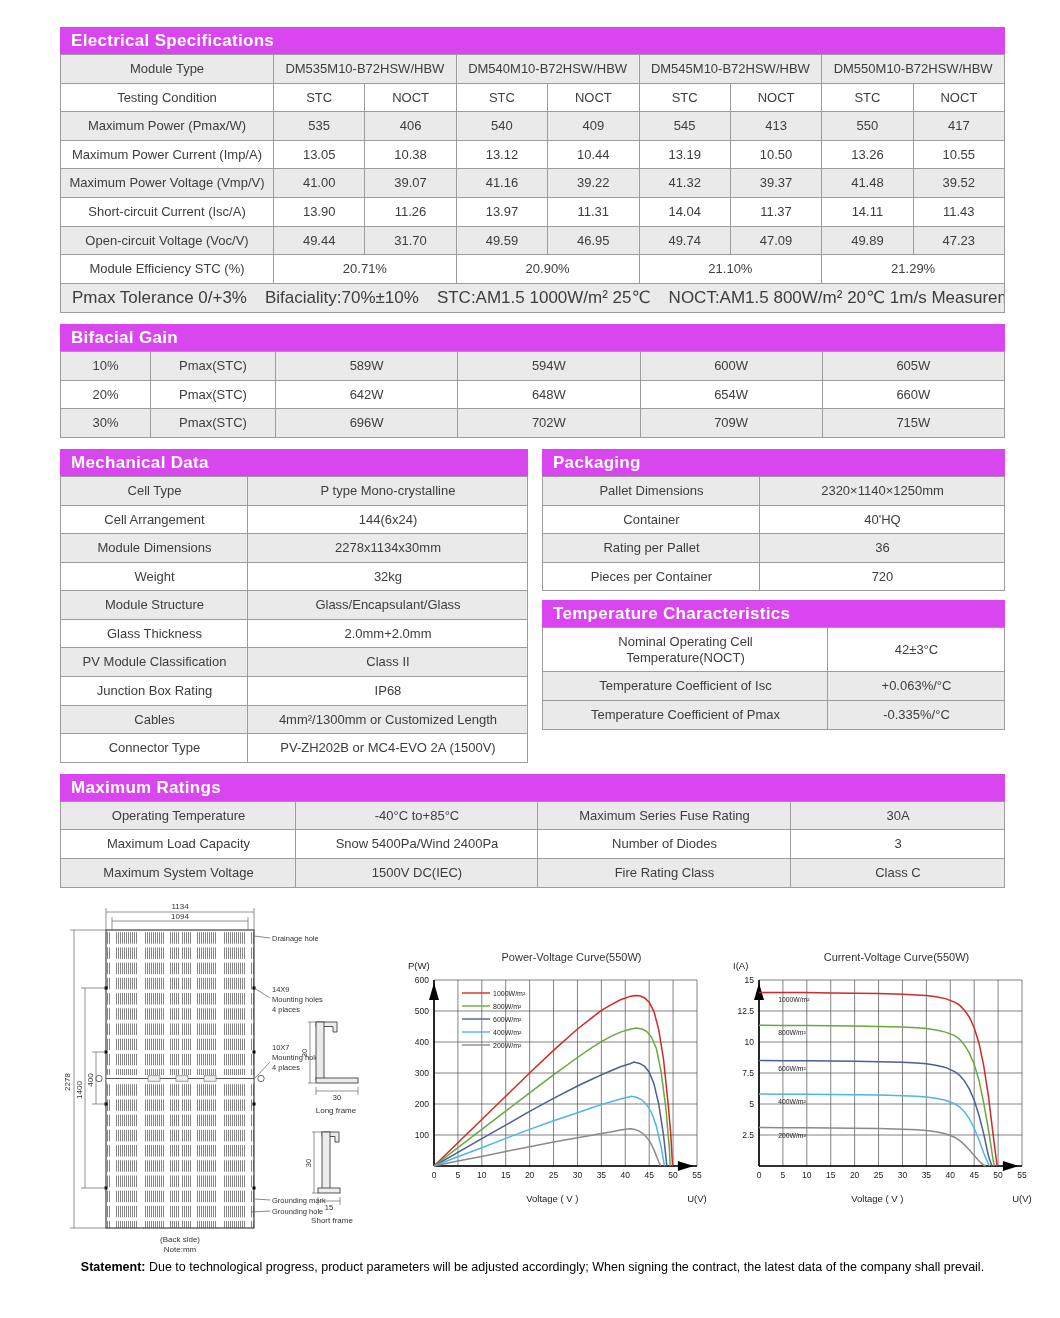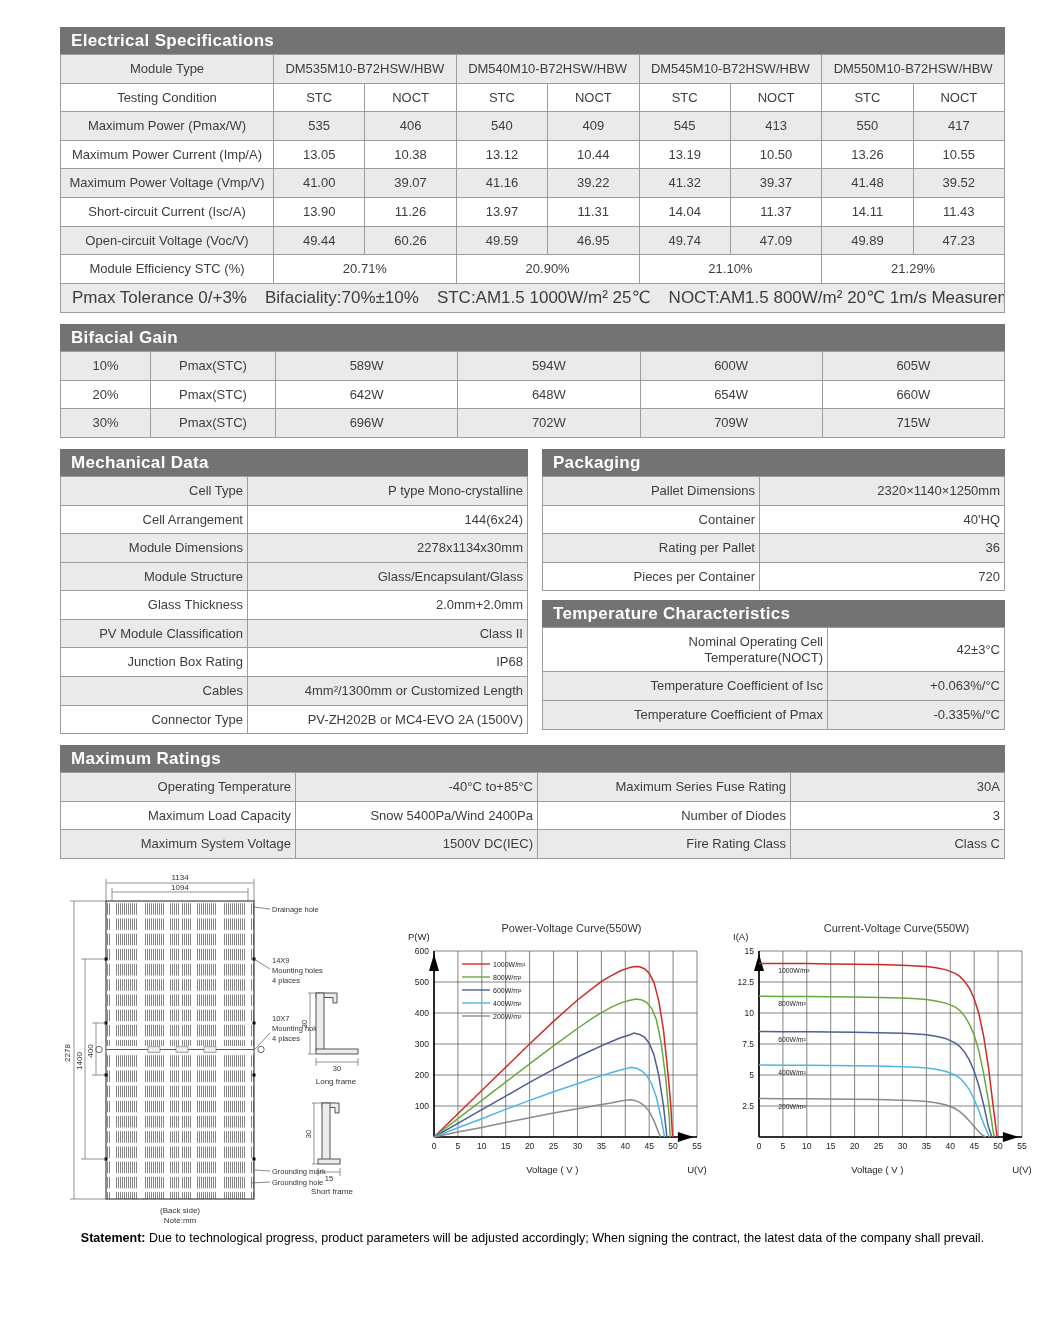--- a/index.html
+++ b/index.html
@@ -1,24 +1,24 @@
 <!DOCTYPE html>
 <html><head>
 <meta charset="utf-8">
 <style>
   *{box-sizing:border-box}
   html,body{margin:0;padding:0}
   body{width:1060px;height:1318px;background:#fff;font-family:"Liberation Sans","DejaVu Sans",sans-serif;color:#3d3d3d;overflow:hidden}
   .page{padding:27px 55px 0 60px}
-  .sec-hdr{background:#737373;color:#fff;font-weight:bold;font-size:17px;line-height:27px;height:27px;padding:0 11px;letter-spacing:.3px}
+  .sec-hdr{background:#d946ef;color:#fff;font-weight:bold;font-size:17px;line-height:27px;height:27px;padding:0 11px;letter-spacing:.3px}
   table{border-collapse:collapse;width:100%;table-layout:fixed}
   th,td{border:1px solid #9c9c9c;font-size:13px;font-weight:normal;text-align:center;padding:6px 4px;line-height:1.2;color:#3d3d3d;overflow:hidden}
   tr.g{background:#eaeaea}
   th.lbl{white-space:pre-line}
-  .left{text-align:right;padding-left:5px}
+  .left{text-align:center;padding-left:5px}
   td.foot{font-size:17px;padding:4px 2px}
   .fn{margin:0 9px;white-space:nowrap}
   .gap{height:11px}
   .cols{display:flex;gap:14px;align-items:flex-start}
   .cl{width:470px}
   .cr{width:465px}
   .gap-s{height:9px}
   .bottom{display:flex;margin-top:12px;margin-right:-45px}
   .chart{margin-top:46px;flex:none}
   .drawing{flex:none}
@@ -106,21 +106,21 @@
             <td>13.97</td>
             <td>11.31</td>
             <td>14.04</td>
             <td>11.37</td>
             <td>14.11</td>
             <td>11.43</td>
           </tr>
           <tr class="g">
             <th class="lbl">Open-circuit Voltage (Voc/V)</th>
             <td>49.44</td>
-            <td>60.26</td>
+            <td>31.70</td>
             <td>49.59</td>
             <td>46.95</td>
             <td>49.74</td>
             <td>47.09</td>
             <td>49.89</td>
             <td>47.23</td>
           </tr>
           <tr>
             <th class="lbl">Module Efficiency STC (%)</th>
             <td colspan="2">20.71%</td>
@@ -192,20 +192,24 @@
               <th class="lbl left">Cell Type</th>
               <td class="left">P type Mono-crystalline</td>
             </tr>
             <tr>
               <th class="lbl left">Cell Arrangement</th>
               <td class="left">144(6x24)</td>
             </tr>
             <tr class="g">
               <th class="lbl left">Module Dimensions</th>
               <td class="left">2278x1134x30mm</td>
+            </tr>
+            <tr>
+              <th class="lbl left">Weight</th>
+              <td class="left">32kg</td>
             </tr>
             <tr class="g">
               <th class="lbl left">Module Structure</th>
               <td class="left">Glass/Encapsulant/Glass</td>
             </tr>
             <tr>
               <th class="lbl left">Glass Thickness</th>
               <td class="left">2.0mm+2.0mm</td>
             </tr>
             <tr class="g">

